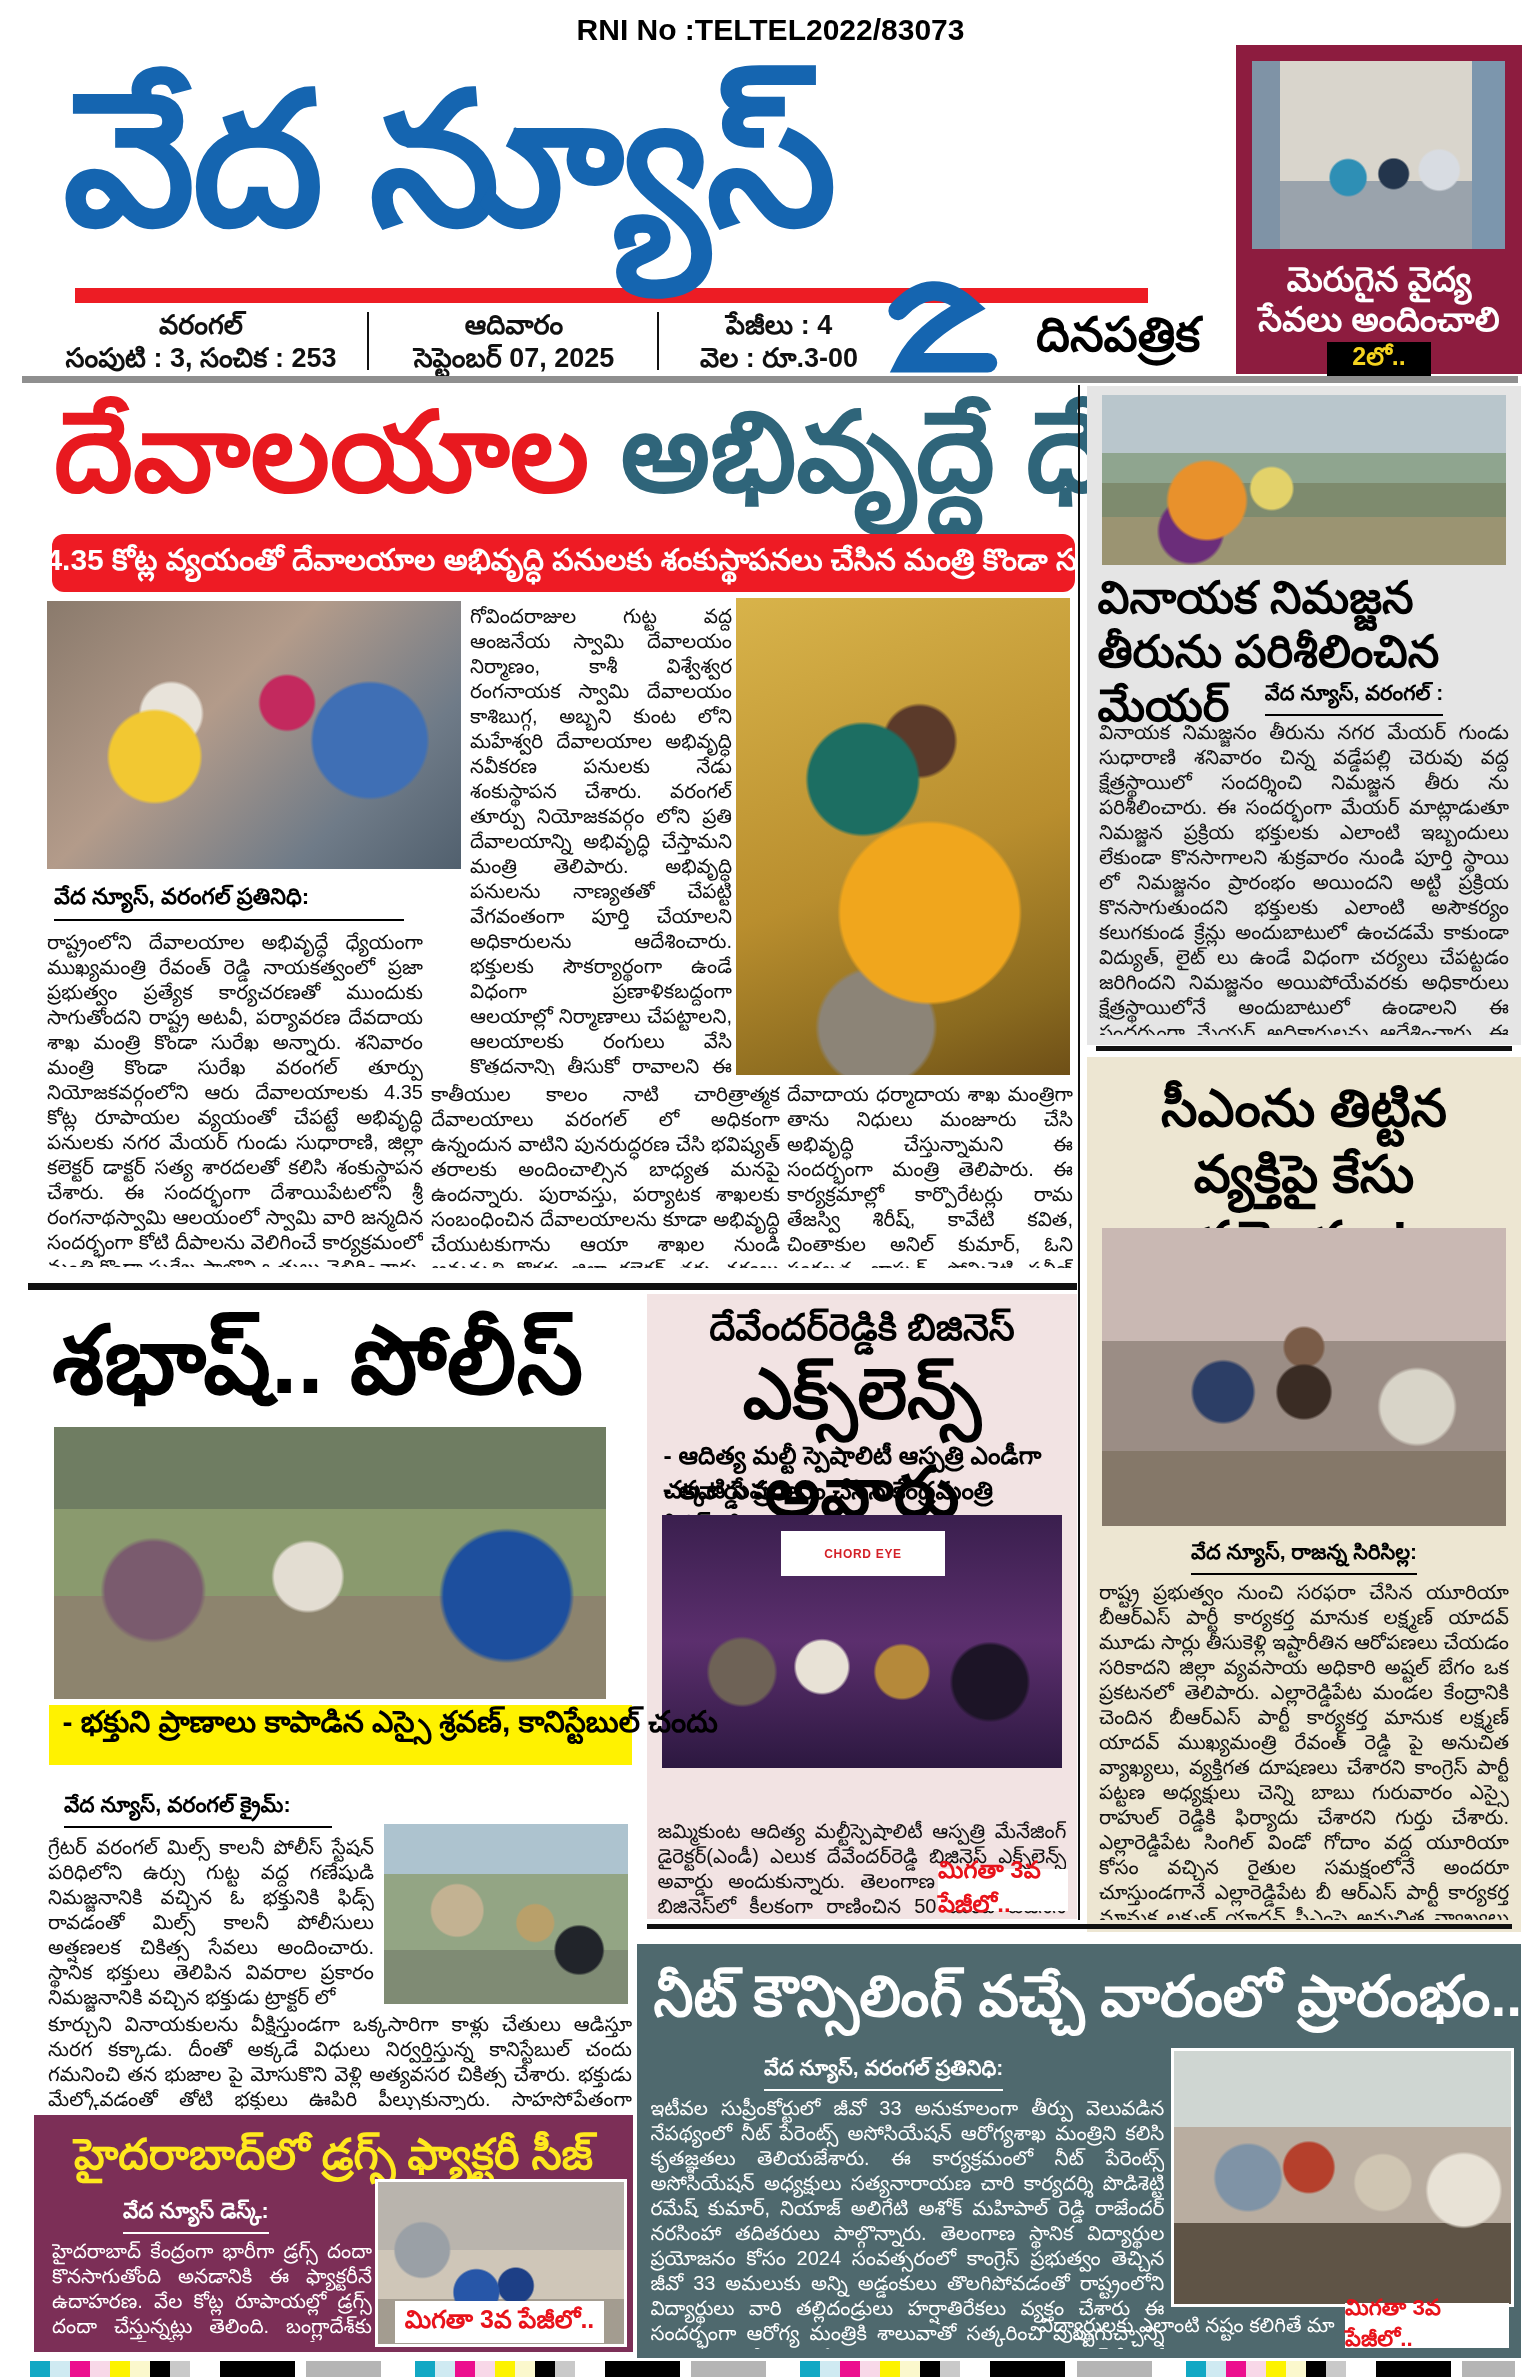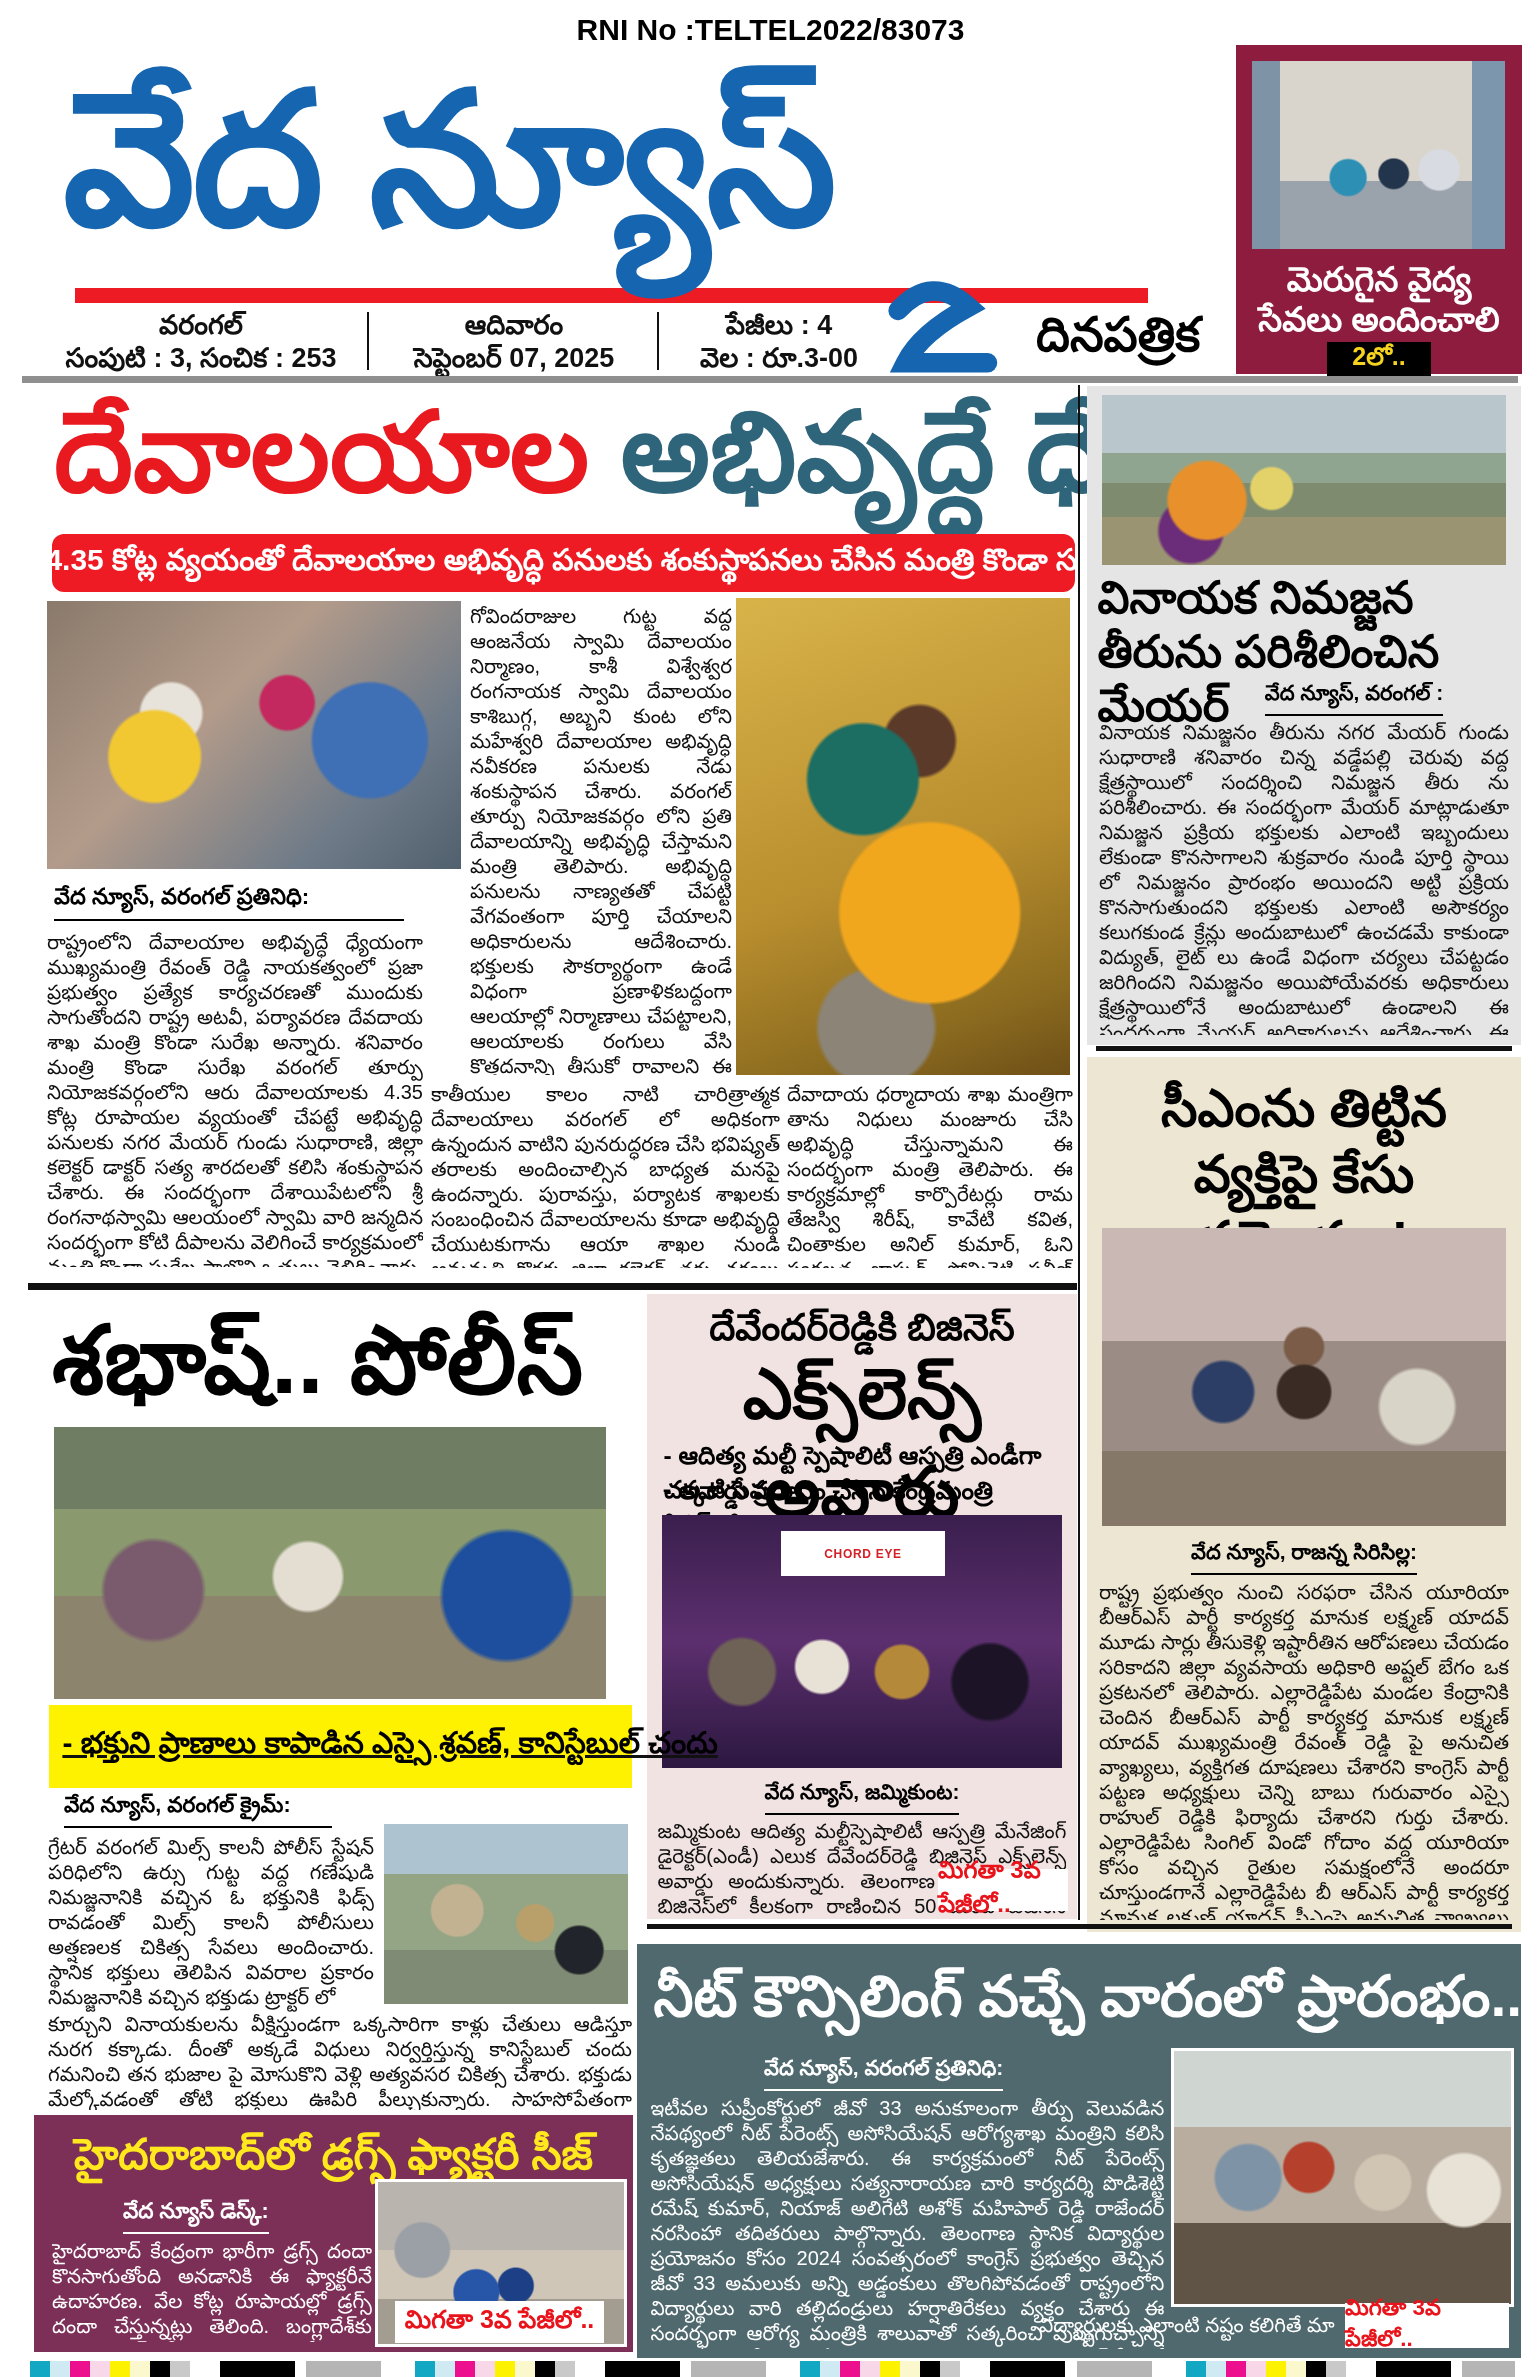--- a/index.html
+++ b/index.html
@@ -144,38 +144,35 @@
                 background:radial-gradient(circle at 20% 62%, #6e6256 0 9%, rgba(0,0,0,0) 10%),
                            radial-gradient(circle at 40% 60%, #e8e2d6 0 9%, rgba(0,0,0,0) 10%),
                            radial-gradient(circle at 60% 62%, #b5893a 0 9%, rgba(0,0,0,0) 10%),
                            radial-gradient(circle at 82% 66%, #1c1426 0 10%, rgba(0,0,0,0) 11%),
                            linear-gradient(180deg,#3a1f4e,#5c2f6e 50%,#2c1840);">
       <div style="position:absolute;left:119px;top:16.4px;width:164px;height:45px;background:#fff;
                   display:flex;align-items:center;justify-content:center;">
         <span style="color:#d42027;font-weight:800;font-size:12px;letter-spacing:0.7px;">CHORD EYE</span>
       </div>
     </div>
-    <div class="abs center" style="left:0;top:486px;width:430px;">
-      <span class="byline" style="font-size:21px;">వేద న్యూస్, జమ్మికుంట:</span>
-    </div>
     <div class="abs body-text" style="left:10.4px;top:525px;width:409px;height:95px;">జమ్మికుంట ఆదిత్య మల్టీస్పెషాలిటీ ఆస్పత్రి మేనేజింగ్ డైరెక్టర్(ఎండీ) ఎలుక దేవేందర్‌రెడ్డి బిజినెస్ ఎక్స్‌లెన్స్ అవార్డు అందుకున్నారు. తెలంగాణ రాష్ట్ర పరిధిలో బిజినెస్‌లో కీలకంగా రాణించిన 50 మంది బిజినెస్ మాన్స్‌ను రాజ్ న్యూస్ చైర్ పర్సన్ లక్ష్మీ రావు తమ సర్వే ద్వారా ఎంచుకొని అవార్డు అందజేశారు. ఈ అవార్డు గ్రహీతల్లో ఆదిత్య మల్టీ స్పెషాలిటీ హాస్పిటల్ మేనేజింగ్ డైరెక్టర్ ఎలుక</div>
     <div class="ref-box" style="left:291px;top:575px;width:130px;height:42px;">
       <span style="font-size:24px;">మిగతా 3వ పేజీలో..</span>
     </div>
   </div>
 
   <div class="abs" style="left:52px;top:1306px;width:596px;font-size:95px;font-weight:800;color:#000;white-space:nowrap;">శభాష్.. పోలీస్</div>
 
   <div class="photo" style="left:54px;top:1427px;width:552px;height:272px;
               background:radial-gradient(circle at 18% 60%, #7a5b6e 0 10%, rgba(0,0,0,0) 11%),
                          radial-gradient(circle at 46% 55%, #e3ddd2 0 10%, rgba(0,0,0,0) 11%),
                          radial-gradient(circle at 82% 62%, #1d4f9e 0 13%, rgba(0,0,0,0) 14%),
                          linear-gradient(180deg,#6f7d62 0 30%,#8a9a6e 30% 62%,#8d846e 62%);"></div>
 
-  <div class="abs" style="left:49px;top:1705px;width:583px;height:83px;background:#fff200;display:flex;align-items:center;text-decoration:underline;">
+  <div class="abs" style="left:49px;top:1705px;width:583px;height:60px;background:#fff200;display:flex;align-items:flex-start;">
     <span style="font-size:30px;font-weight:bold;color:#000;padding-left:13.4px;white-space:nowrap;">- భక్తుని ప్రాణాలు కాపాడిన ఎస్సై శ్రవణ్, కానిస్టేబుల్ చందు</span>
   </div>
 
   <div class="abs">
     <span class="byline" style="position:absolute;left:64px;top:1792px;width:268px;font-size:21.6px;">వేద న్యూస్, వరంగల్ క్రైమ్:</span>
   </div>
 
   <div class="abs body-text" style="left:48px;top:1835px;width:326px;height:288px;">గ్రేటర్ వరంగల్ మిల్స్ కాలనీ పోలీస్ స్టేషన్ పరిధిలోని ఉర్సు గుట్ట వద్ద గణేషుడి నిమజ్జనానికి వచ్చిన ఓ భక్తునికి ఫిడ్స్ రావడంతో మిల్స్ కాలనీ పోలీసులు అత్షణలక చికిత్స సేవలు అందించారు. స్థానిక భక్తులు తెలిపిన వివరాల ప్రకారం నిమజ్జనానికి వచ్చిన భక్తుడు ట్రాక్టర్ లో</div>
 
   <div class="photo" style="left:384px;top:1824px;width:244px;height:180px;

